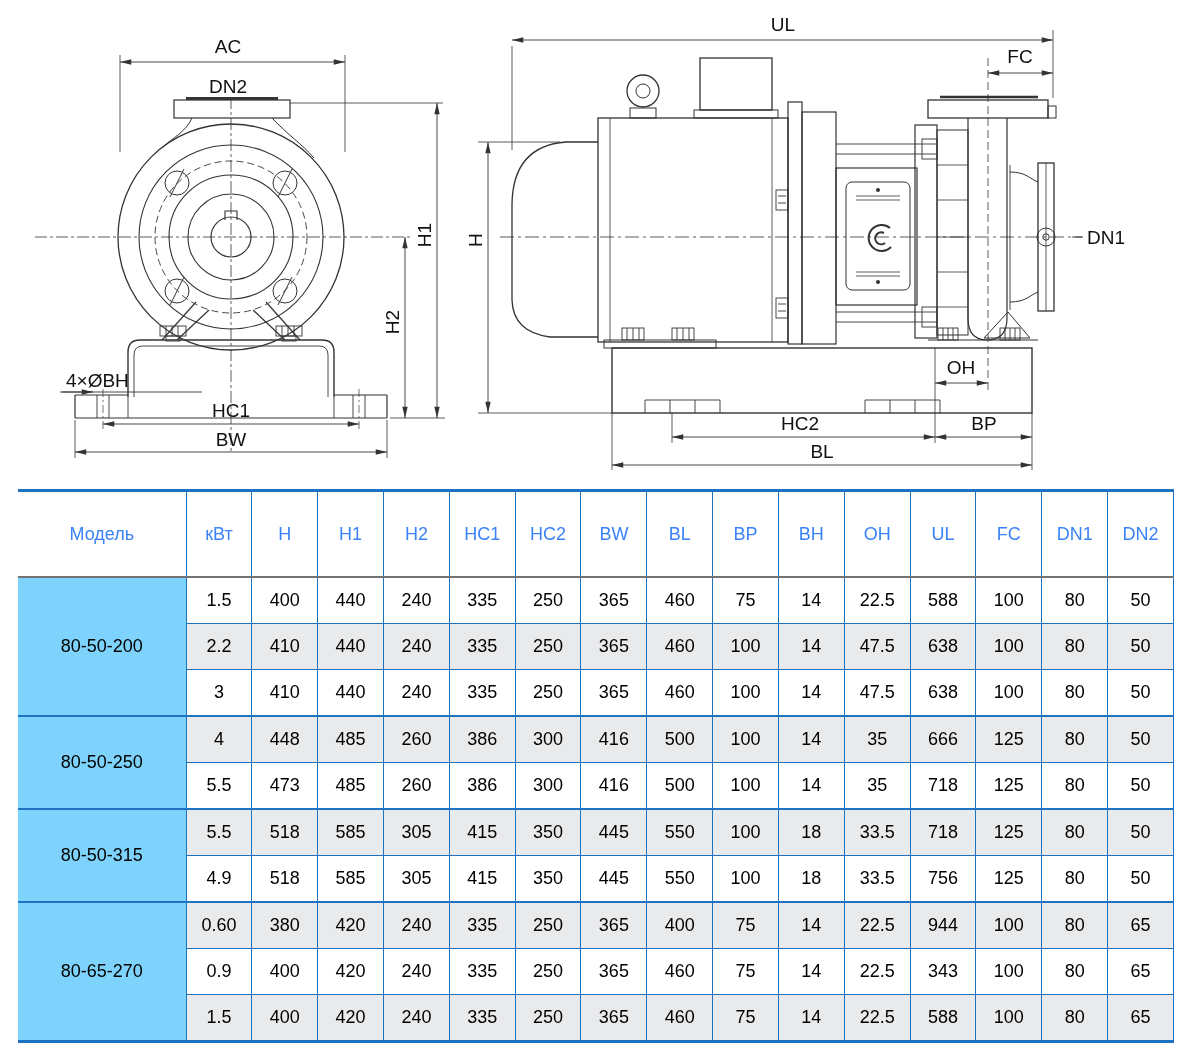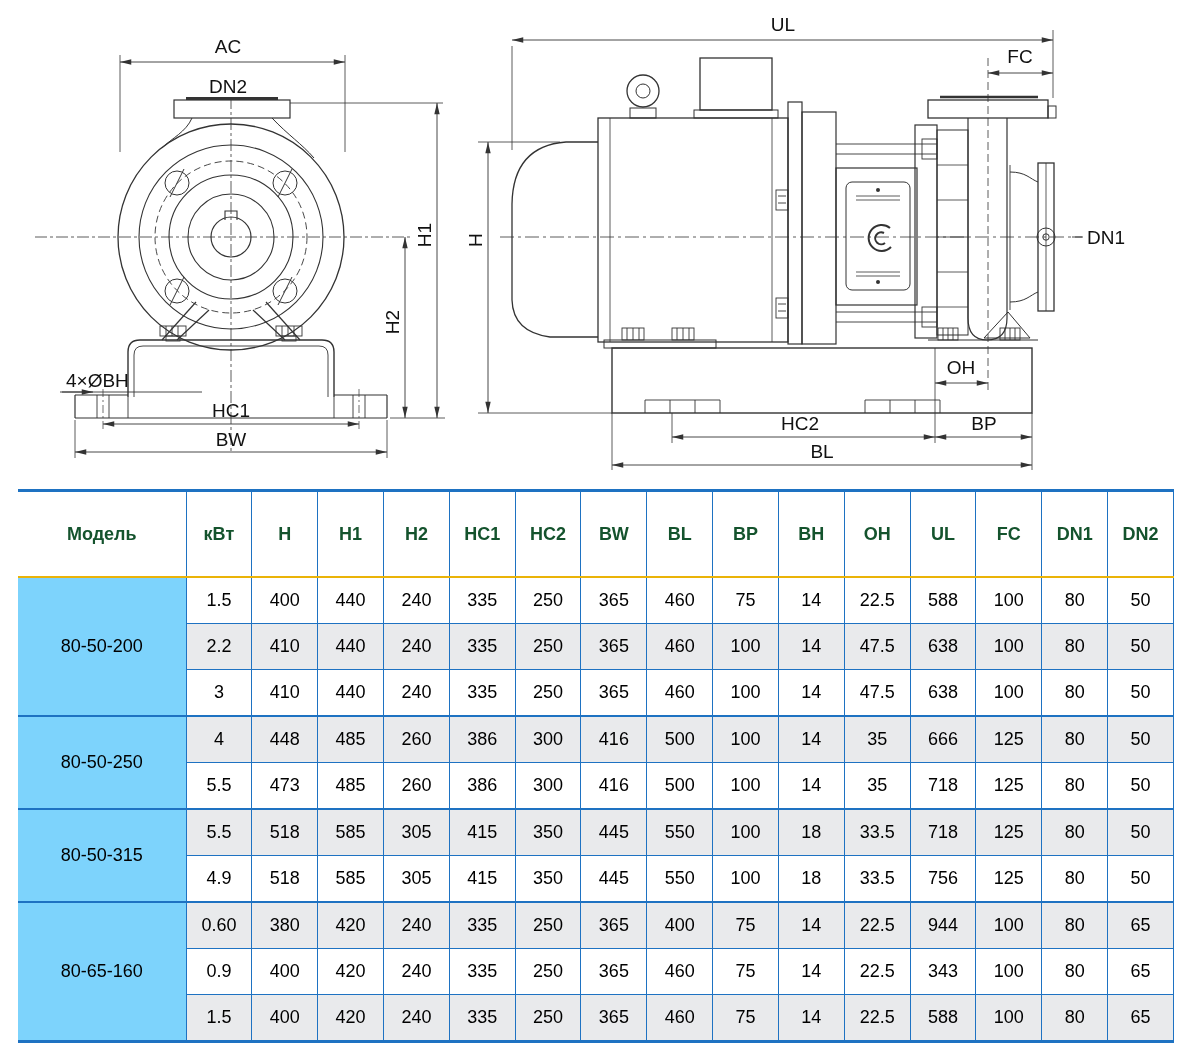--- a/index.html
+++ b/index.html
@@ -4,21 +4,21 @@
 <style>
   html,body{margin:0;padding:0;background:#fff;}
   body{width:1191px;height:1049px;position:relative;font-family:"Liberation Sans",sans-serif;}
   svg.draw{position:absolute;top:0;left:0;}
   svg text{font-family:"Liberation Sans",sans-serif;font-size:19px;fill:#111;}
   .tbl-wrap{position:absolute;top:489px;left:18px;width:1156px;}
   table.dims{border-collapse:collapse;table-layout:fixed;width:100%;
     border-top:3px solid #1e72c2;border-bottom:3px solid #1e72c2;}
   table.dims th,table.dims td{border:1px solid #1e72c2;text-align:center;vertical-align:middle;
     font-size:18px;color:#000;padding:0;overflow:hidden;white-space:nowrap;}
-  table.dims thead th{height:84px;color:#14532d;font-weight:bold;border-top:none;border-bottom:2px solid #eab308;}
+  table.dims thead th{height:84px;color:#3b82f6;font-weight:normal;border-top:none;border-bottom:2px solid #737373;}
   table.dims tbody td{height:45px;}
   table.dims th.model-col,table.dims td.model-cell{border-left:none;}
   table.dims td.model-cell{background:#7dd3fc;}
   table.dims tr.group-start th,table.dims tr.group-start td{border-top:2px solid #1e72c2;}
   table.dims td.shaded{background:#e9eaec;}
 </style>
 </head>
 <body>
 
 <svg class="draw" width="1191" height="487" viewBox="0 0 1191 487">
@@ -433,21 +433,21 @@
           <td>550</td>
           <td>100</td>
           <td>18</td>
           <td>33.5</td>
           <td>756</td>
           <td>125</td>
           <td>80</td>
           <td>50</td>
         </tr>
         <tr class="group-start">
-          <td rowspan="3" class="model-cell">80-65-160</td>
+          <td rowspan="3" class="model-cell">80-65-270</td>
           <td class="shaded">0.60</td>
           <td class="shaded">380</td>
           <td class="shaded">420</td>
           <td class="shaded">240</td>
           <td class="shaded">335</td>
           <td class="shaded">250</td>
           <td class="shaded">365</td>
           <td class="shaded">400</td>
           <td class="shaded">75</td>
           <td class="shaded">14</td>

